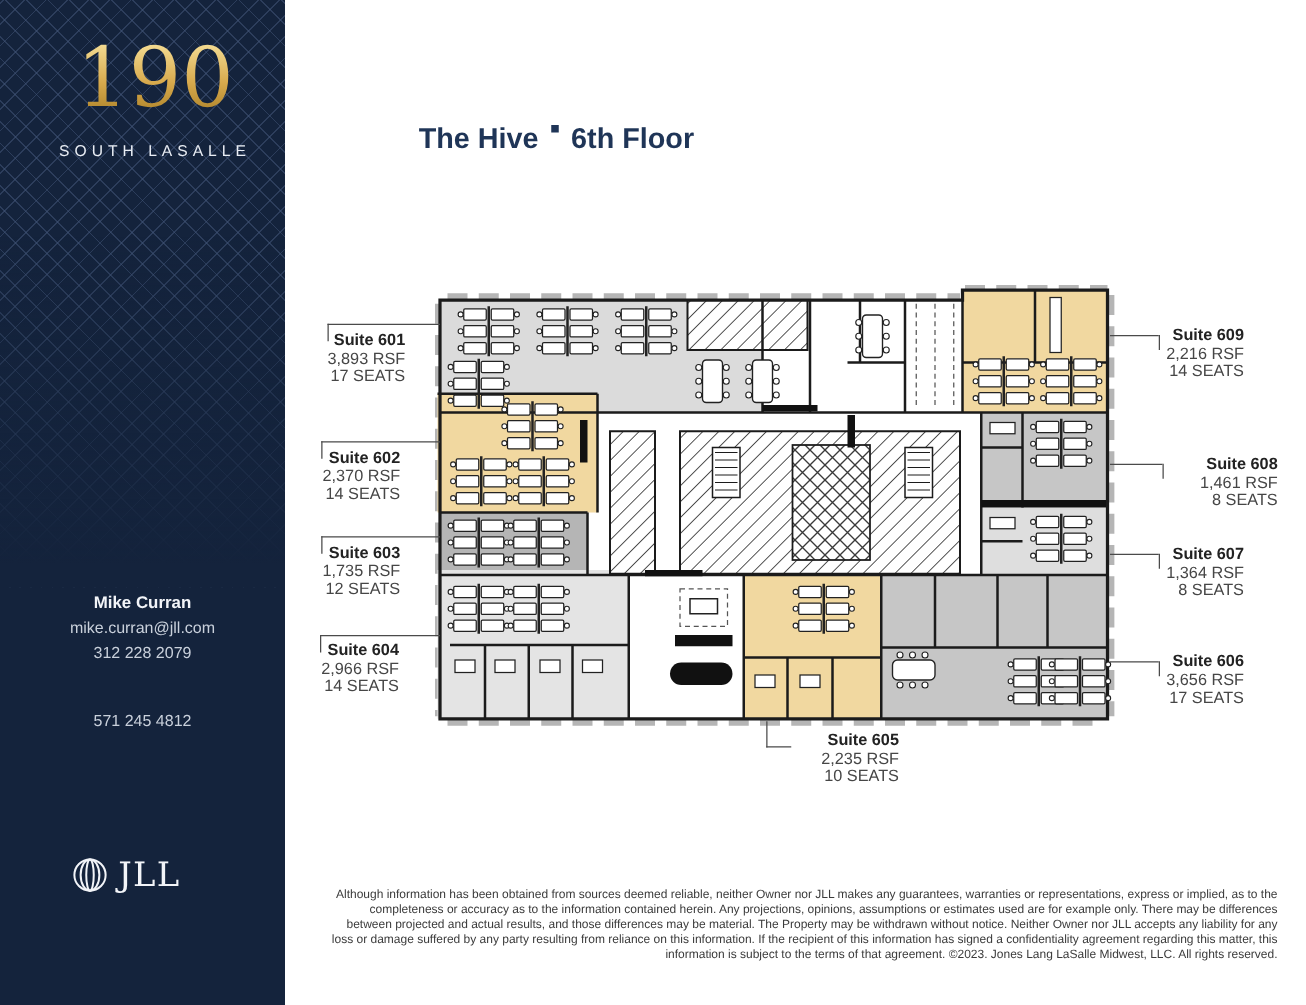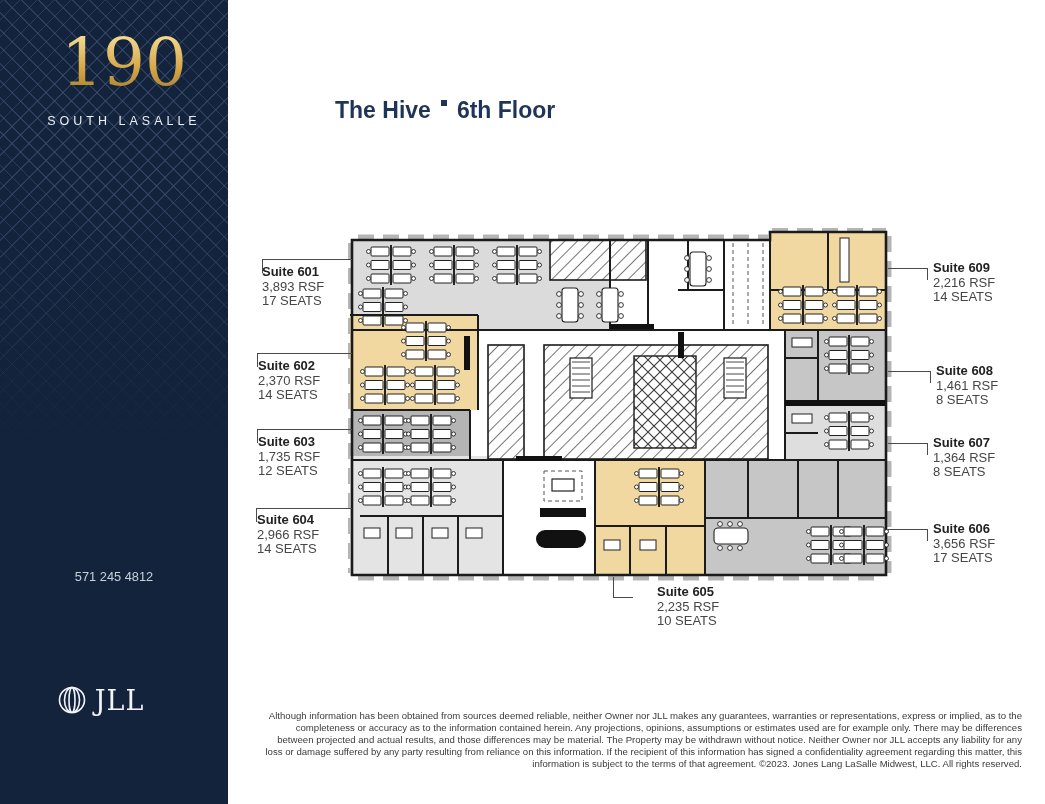--- a/index.html
+++ b/index.html
@@ -23,21 +23,21 @@
   .contact .c-name{color:#f2f4f8;font-weight:700;font-size:13.5px;}
   .jll{position:absolute;left:0;top:684px;width:200px;display:flex;align-items:center;justify-content:center;gap:7px;}
   .jll-text{color:#f2f4f8;font-family:"DejaVu Serif", serif;font-size:27px;letter-spacing:1px;}
 
   
   .page-title{position:absolute;left:335px;top:97px;font-size:23px;font-weight:700;color:#1f3557;
     display:flex;gap:10px;}
   .title-bullet{width:6px;height:6px;background:#1f3557;display:inline-block;margin-top:3px;}
 
   
-  .suite-label{position:absolute;font-size:13px;line-height:14.5px;color:#464646;white-space:nowrap;}
+  .suite-label{position:absolute;font-size:13px;line-height:14.5px;color:#464646;white-space:nowrap;text-align:right;}
   .suite-label .sl-name{font-weight:700;color:#222222;}
   .leader{position:absolute;background:#4a4a4a;}
   .leader.h{height:1px;}
   .leader.v{width:1px;}
 
   
   .plan-wrap{position:absolute;left:348px;top:228px;width:545px;height:355px;}
 
   
   .disclaimer{position:absolute;left:258px;top:710px;width:764px;font-size:9.6px;line-height:1.24;
@@ -47,20 +47,25 @@
 <body>
 
 <div class="sidebar">
   <div class="pattern"></div>
 
   <div class="brand">
     <div class="brand-number">190</div>
     <div class="brand-name">SOUTH LASALLE</div>
   </div>
 
+  <div class="contact" style="top:472px;">
+    <div class="c-name">Mike Curran</div>
+    <div class="c-email">mike.curran@jll.com</div>
+    <div class="c-phone">312 228 2079</div>
+  </div>
 
   <div class="contact" style="top:567px;">
     <div class="c-phone">571 245 4812</div>
   </div>
 
   <div class="jll">
     <svg width="32" height="32" viewBox="0 0 32 32">
       <circle cx="16" cy="16" r="12.5" fill="none" stroke="#f2f4f8" stroke-width="1.6"></circle>
       <ellipse cx="16" cy="16" rx="7.5" ry="12.5" fill="none" stroke="#f2f4f8" stroke-width="1.6"></ellipse>
       <ellipse cx="16" cy="16" rx="3" ry="12.5" fill="none" stroke="#f2f4f8" stroke-width="1.6"></ellipse>
@@ -267,21 +272,21 @@
 <div class="leader h" style="left:888px;top:268px;width:39px"></div>
 <div class="leader v" style="left:927px;top:268px;height:12px"></div>
 <div class="suite-label" style="left:933px;top:261px">
   <div class="sl-name">Suite 609</div>
   <div class="sl-rsf">2,216 RSF</div>
   <div class="sl-seats">14 SEATS</div>
 </div>
 
 <div class="leader h" style="left:888px;top:371px;width:42px"></div>
 <div class="leader v" style="left:930px;top:371px;height:12px"></div>
-<div class="suite-label" style="left:936px;top:364px">
+<div class="suite-label" style="left:960px;top:364px">
   <div class="sl-name">Suite 608</div>
   <div class="sl-rsf">1,461 RSF</div>
   <div class="sl-seats">8 SEATS</div>
 </div>
 
 <div class="leader h" style="left:888px;top:443px;width:39px"></div>
 <div class="leader v" style="left:927px;top:443px;height:12px"></div>
 <div class="suite-label" style="left:933px;top:436px">
   <div class="sl-name">Suite 607</div>
   <div class="sl-rsf">1,364 RSF</div>

